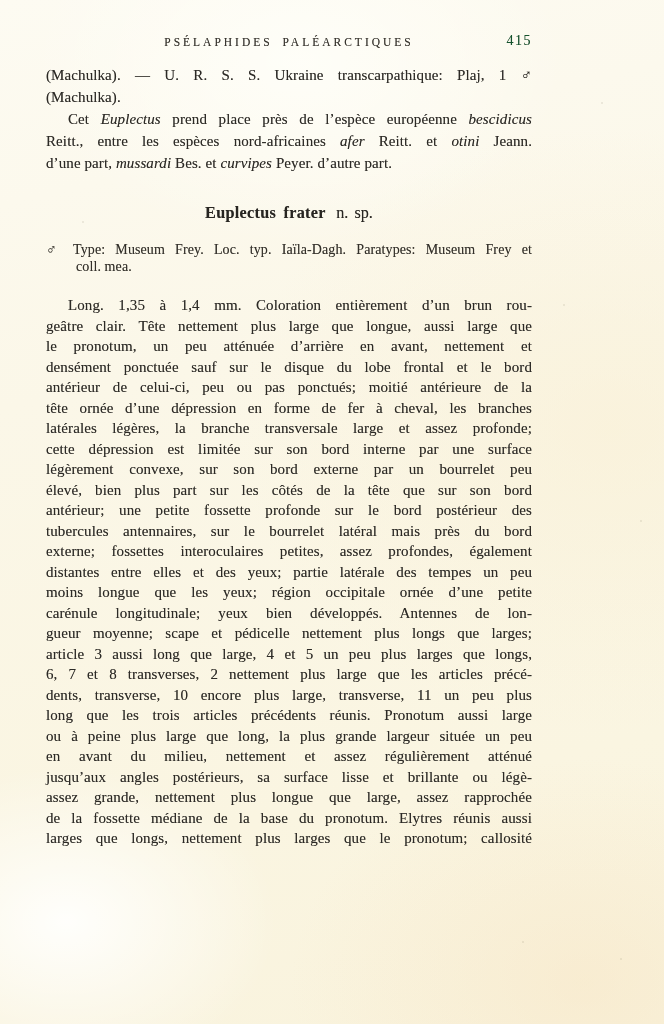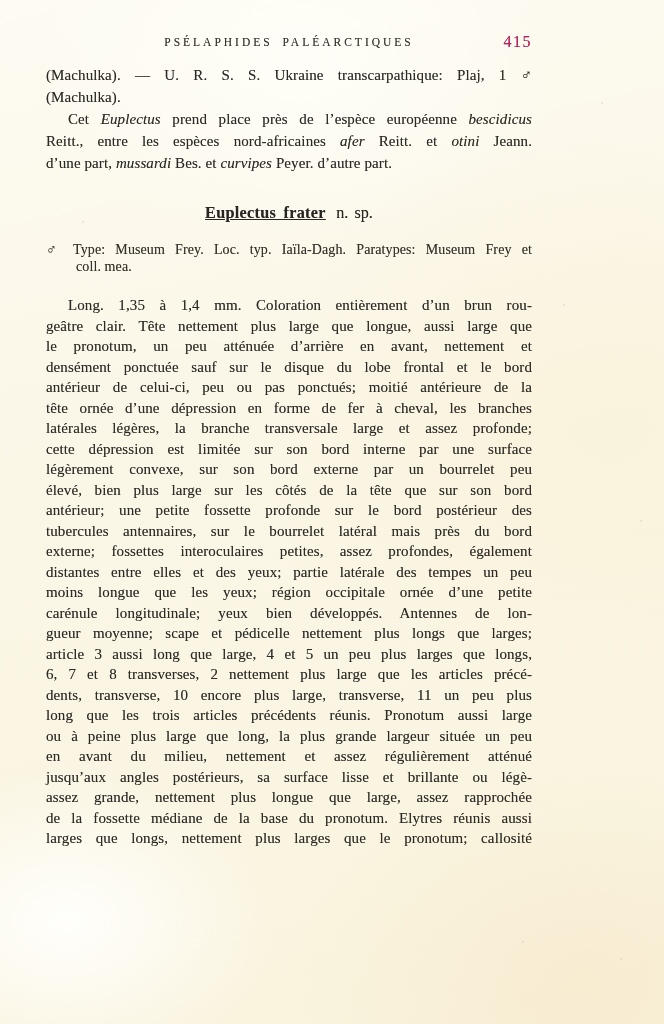--- a/index.html
+++ b/index.html
@@ -15,32 +15,32 @@
       linear-gradient(168deg,#fdfbf2 0%,#fbf7e8 35%,#faf5e1 75%,#f9f3dd 100%);
   }
   .page{position:absolute;inset:0;}
   .column{position:absolute;left:46px;top:36px;width:486px;}
   .runhead{position:relative;height:18px;}
   .runhead .title{
     text-align:center;font-size:11.5px;font-weight:normal;
     letter-spacing:3px;color:#35322c;word-spacing:4px;
   }
   .runhead .pageno{
-    position:absolute;right:0;top:-3px;font-size:16px;
-    letter-spacing:1.5px;color:#be185d;
+    position:absolute;right:0;top:-3px;font-size:14px;
+    letter-spacing:1.5px;color:#14532d;
   }
   .para{font-size:15px;line-height:22px;}
   .para.first{margin-top:10px;}
   .tline{text-align:justify;text-align-last:justify;letter-spacing:0.1px;}
   .tline.nj{text-align-last:left;}
   .tline.ind{text-indent:22px;}
   .tline.hang{margin-left:30px;}
   .it{font-style:italic;}
   .heading{margin-top:28px;text-align:center;font-size:16.2px;line-height:22px;color:#272521;}
-  .heading .hname{font-weight:bold;letter-spacing:0.3px;word-spacing:3px;text-decoration:underline;}
+  .heading .hname{font-weight:bold;letter-spacing:0.3px;word-spacing:3px;}
   .heading .hrank{margin-left:0.4em;word-spacing:2px;text-align:right;}
   .typenote{margin-top:18px;font-size:14px;line-height:16.5px;color:#33302a;}
   .description{margin-top:20px;font-size:15px;line-height:20.5px;}
   .text-ink{text-shadow:0 0 0.4px rgba(44,42,38,0.45);}
   .speck{position:absolute;width:2px;height:2px;border-radius:50%;background:rgba(120,110,88,0.16);}
 </style>
 </head>
 <body>
 
 <div class="page">
@@ -76,21 +76,21 @@
     <div class="description">
         <div class="tline ind"><span>Long. 1,35 à 1,4 mm. Coloration entièrement d’un brun rou-</span></div>
         <div class="tline"><span>geâtre clair. Tête nettement plus large que longue, aussi large que</span></div>
         <div class="tline"><span>le pronotum, un peu atténuée d’arrière en avant, nettement et</span></div>
         <div class="tline"><span>densément ponctuée sauf sur le disque du lobe frontal et le bord</span></div>
         <div class="tline"><span>antérieur de celui-ci, peu ou pas ponctués; moitié antérieure de la</span></div>
         <div class="tline"><span>tête ornée d’une dépression en forme de fer à cheval, les branches</span></div>
         <div class="tline"><span>latérales légères, la branche transversale large et assez profonde;</span></div>
         <div class="tline"><span>cette dépression est limitée sur son bord interne par une surface</span></div>
         <div class="tline"><span>légèrement convexe, sur son bord externe par un bourrelet peu</span></div>
-        <div class="tline"><span>élevé, bien plus large sur les côtés de la tête que sur son bord</span></div>
+        <div class="tline"><span>élevé, bien plus part sur les côtés de la tête que sur son bord</span></div>
         <div class="tline"><span>antérieur; une petite fossette profonde sur le bord postérieur des</span></div>
         <div class="tline"><span>tubercules antennaires, sur le bourrelet latéral mais près du bord</span></div>
         <div class="tline"><span>externe; fossettes interoculaires petites, assez profondes, également</span></div>
         <div class="tline"><span>distantes entre elles et des yeux; partie latérale des tempes un peu</span></div>
         <div class="tline"><span>moins longue que les yeux; région occipitale ornée d’une petite</span></div>
         <div class="tline"><span>carénule longitudinale; yeux bien développés. Antennes de lon-</span></div>
         <div class="tline"><span>gueur moyenne; scape et pédicelle nettement plus longs que larges;</span></div>
         <div class="tline"><span>article 3 aussi long que large, 4 et 5 un peu plus larges que longs,</span></div>
         <div class="tline"><span>6, 7 et 8 transverses, 2 nettement plus large que les articles précé-</span></div>
         <div class="tline"><span>dents, transverse, 10 encore plus large, transverse, 11 un peu plus</span></div>

